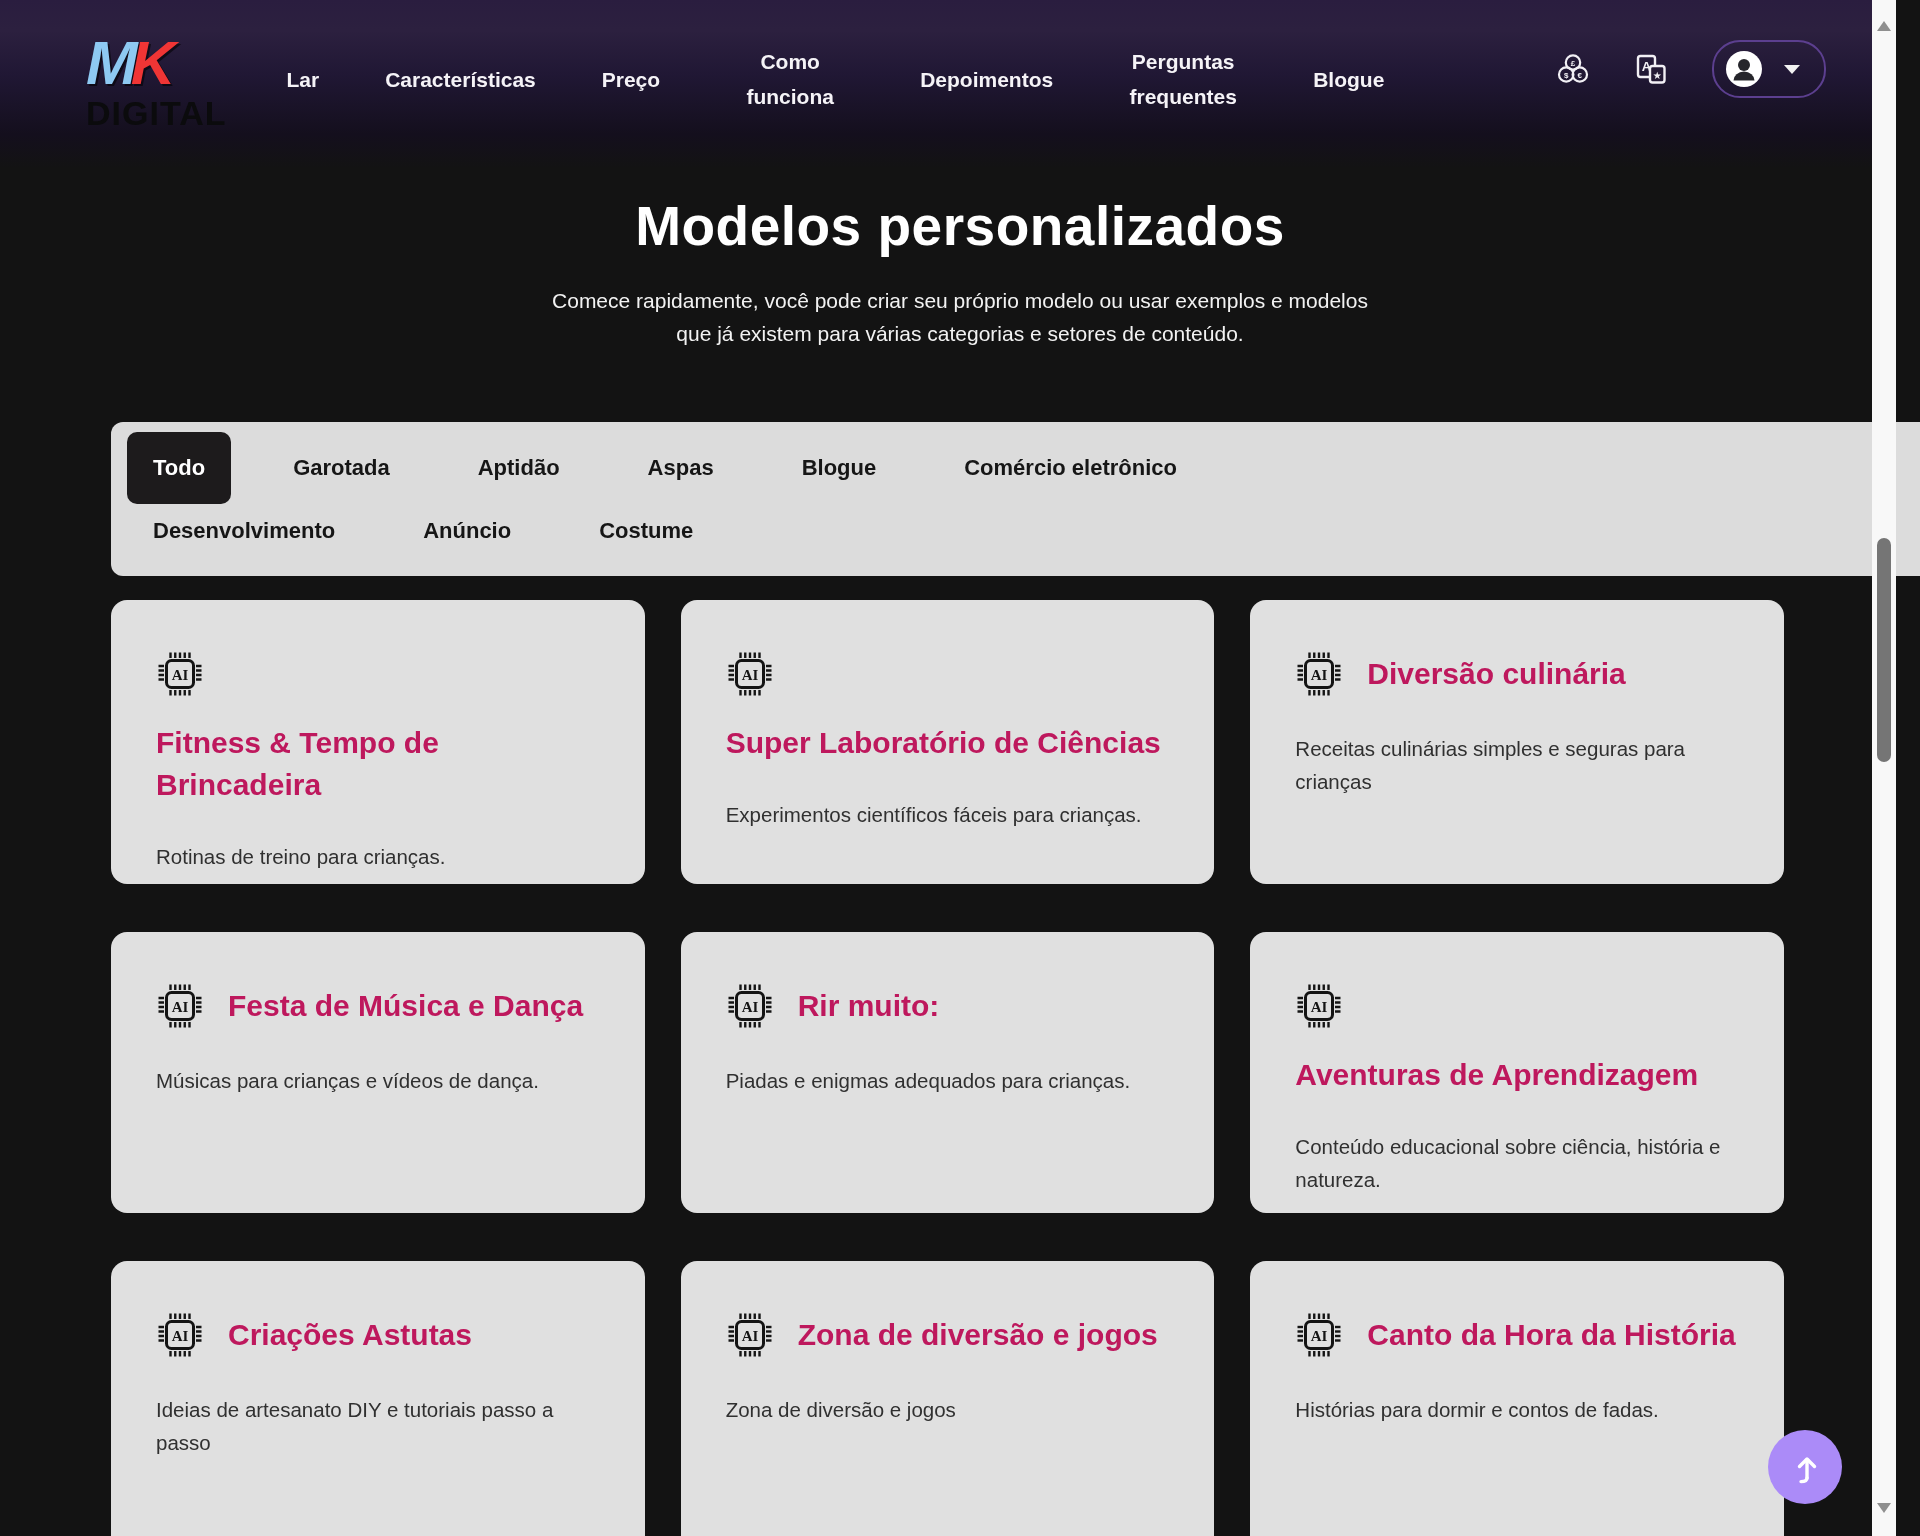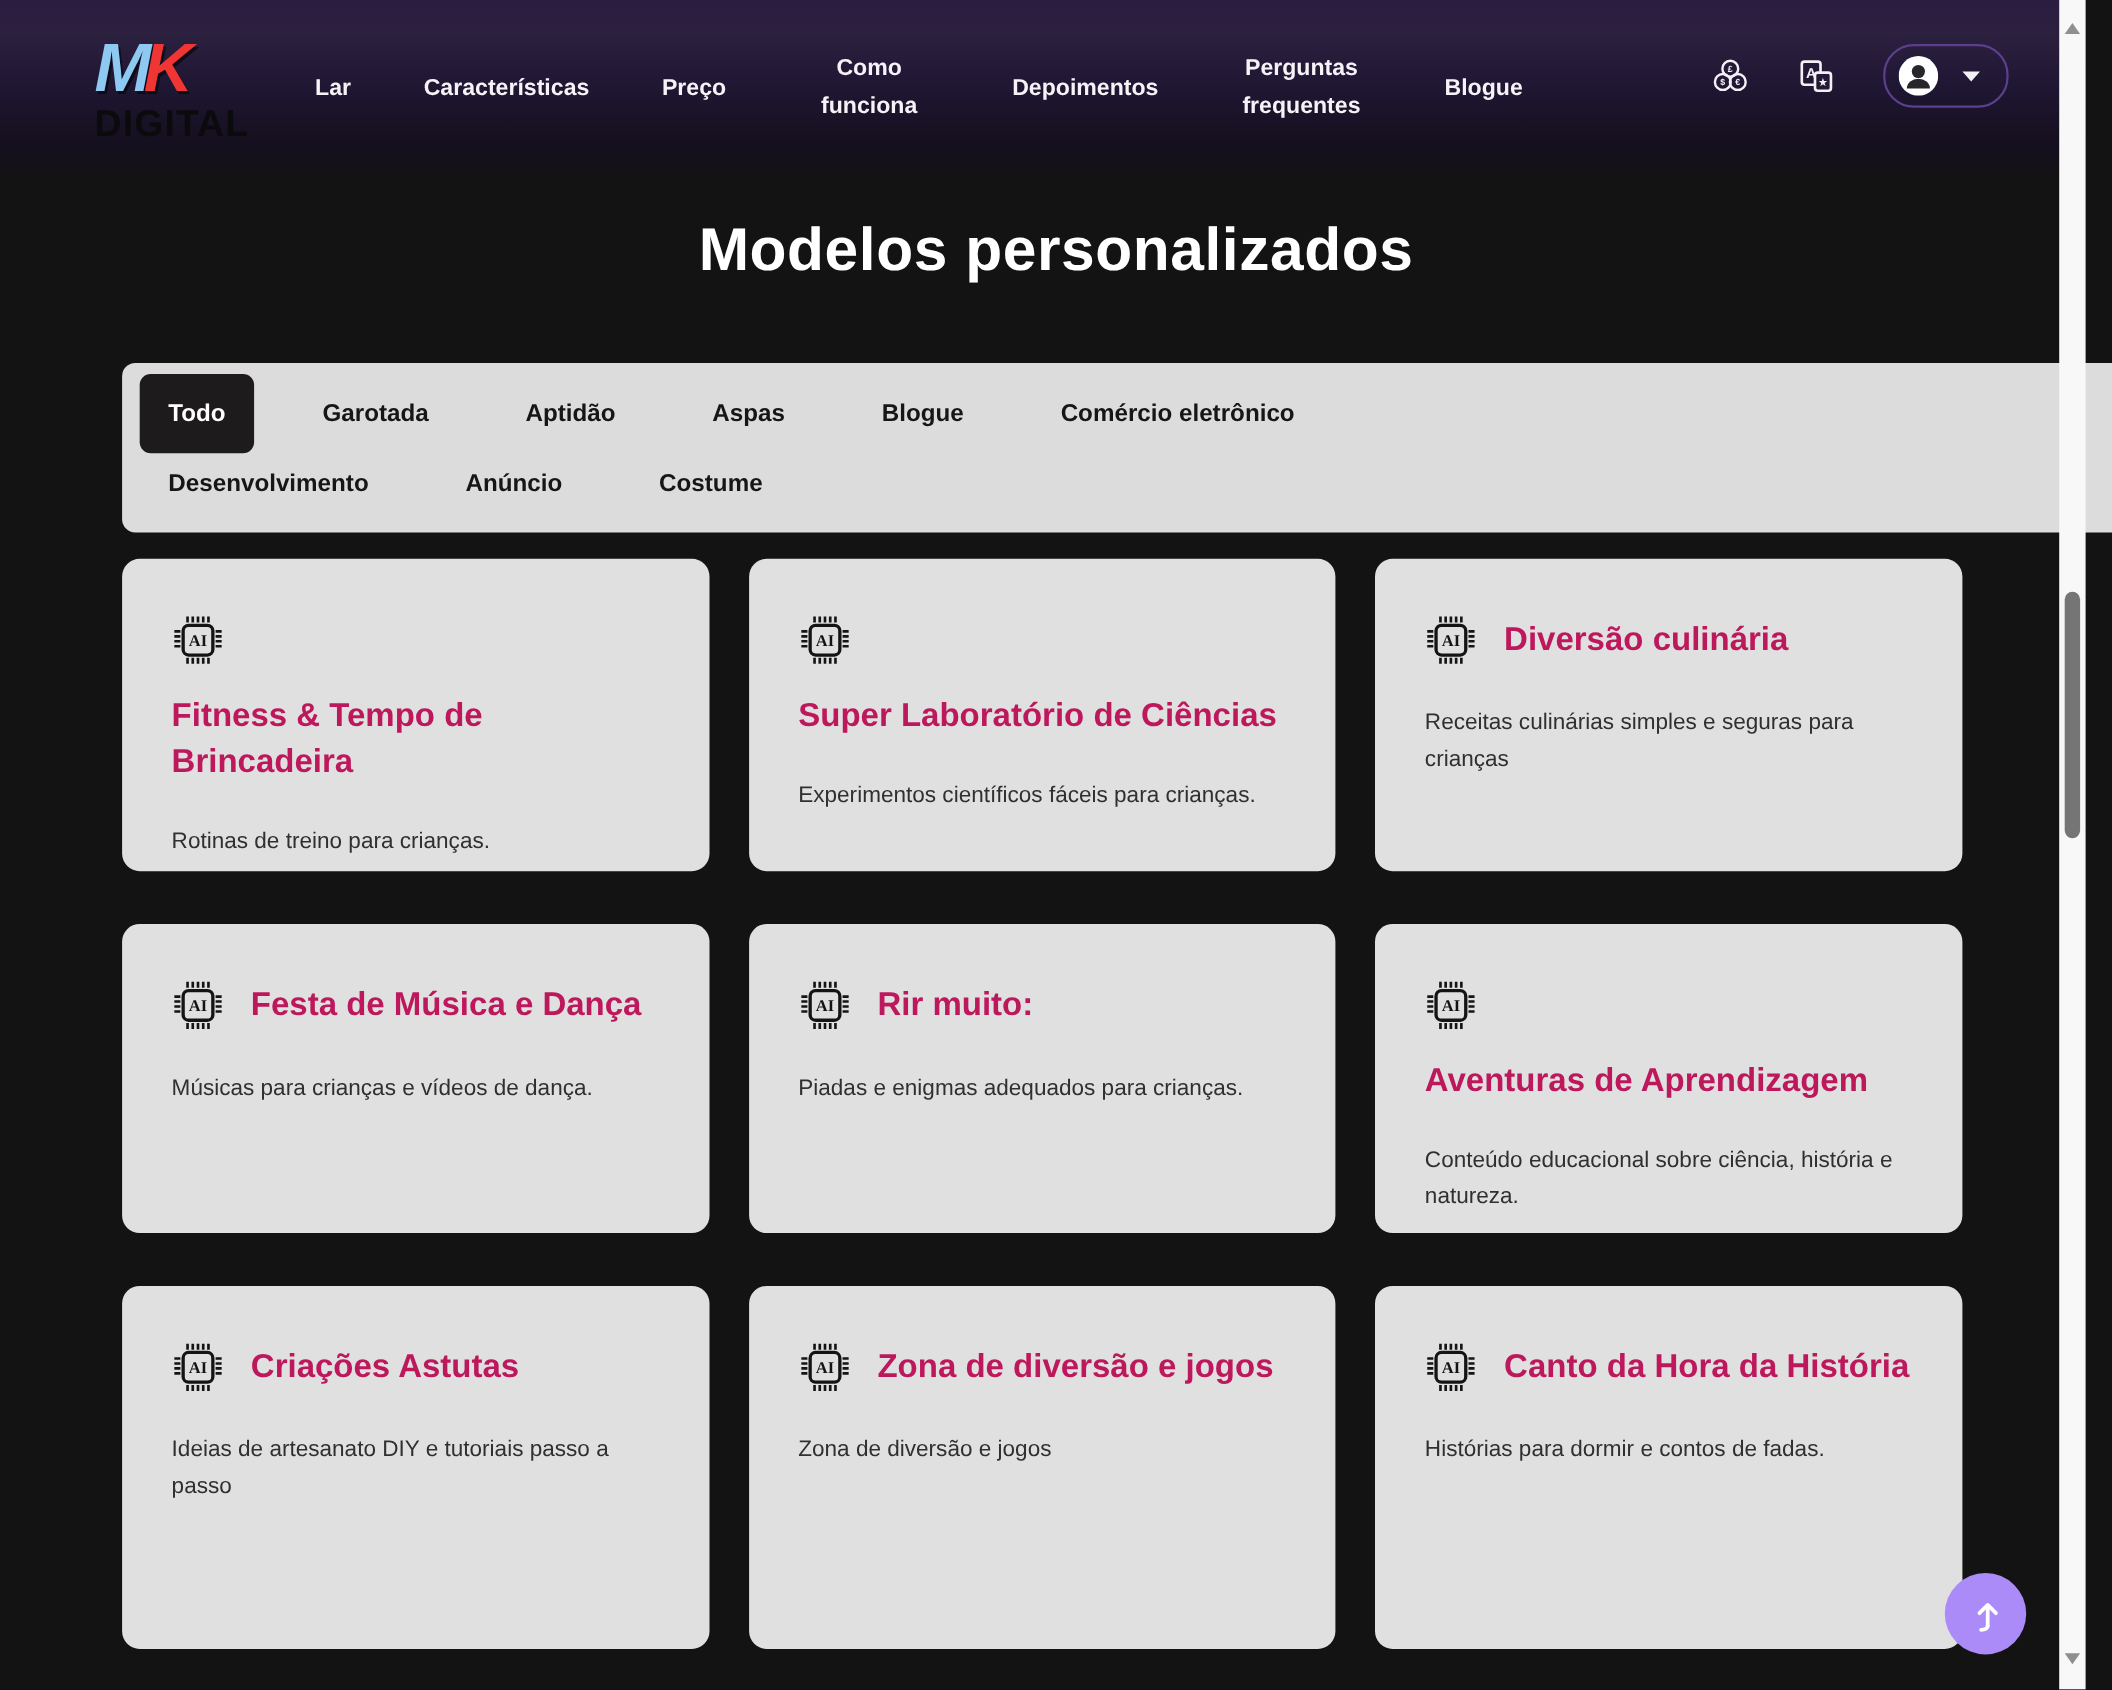--- a/index.html
+++ b/index.html
@@ -146,20 +146,21 @@
           <circle cx="18" cy="14" r="6" fill="#26262b"></circle>
           <path d="M7.5 29.5 a10.5 9 0 0 1 21 0 z" fill="#26262b"></path>
         </svg>
         <span class="caret-down"></span>
       </div>
     </div>
   </header>
 
   <section class="hero">
     <h1>Modelos personalizados</h1>
+    <p>Comece rapidamente, você pode criar seu próprio modelo ou usar exemplos e modelos que já existem para várias categorias e setores de conteúdo.</p>
   </section>
 
   <div class="tabbar">
     <div class="tab-row first" id="tab-row-1">
         <div class="tab active">Todo</div>
         <div class="tab">Garotada</div>
         <div class="tab">Aptidão</div>
         <div class="tab">Aspas</div>
         <div class="tab">Blogue</div>
         <div class="tab">Comércio eletrônico</div>

